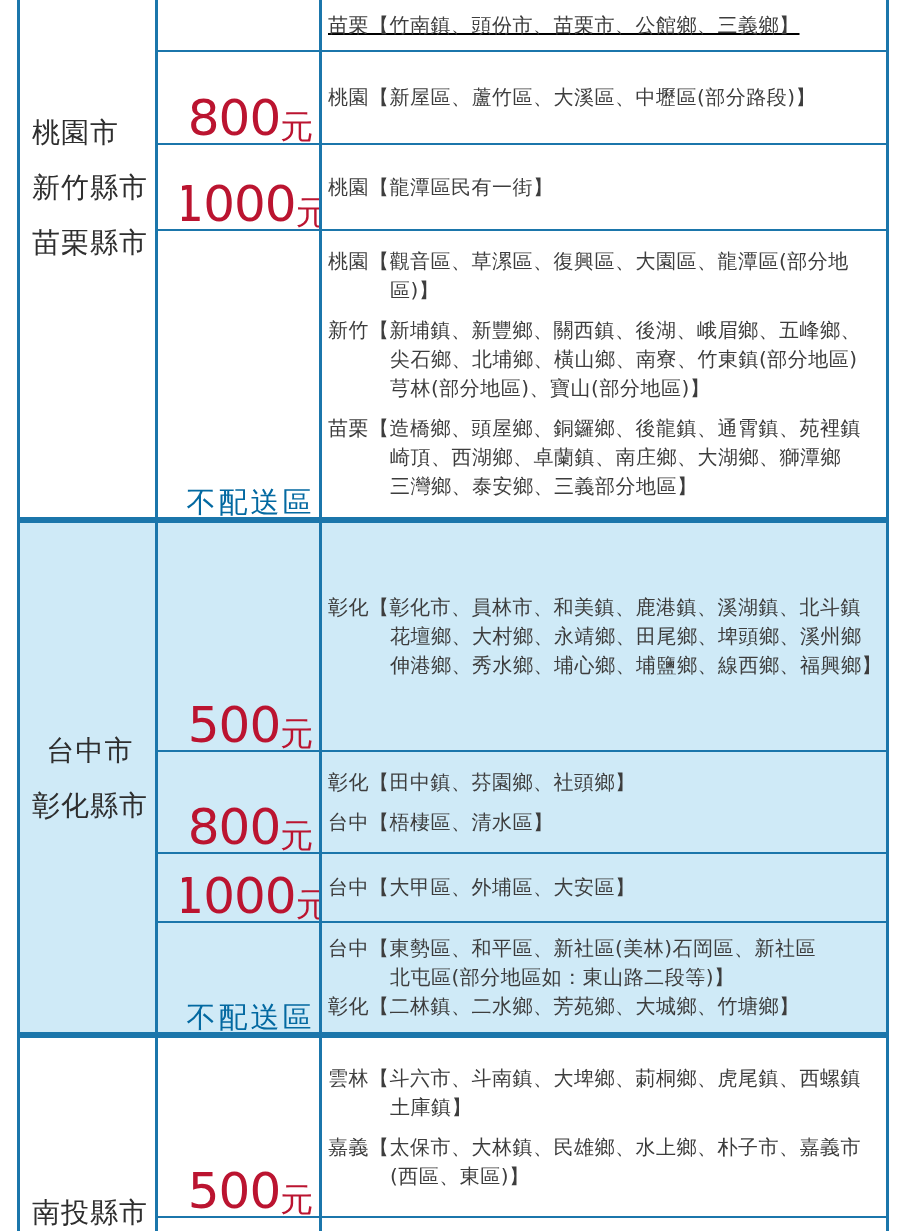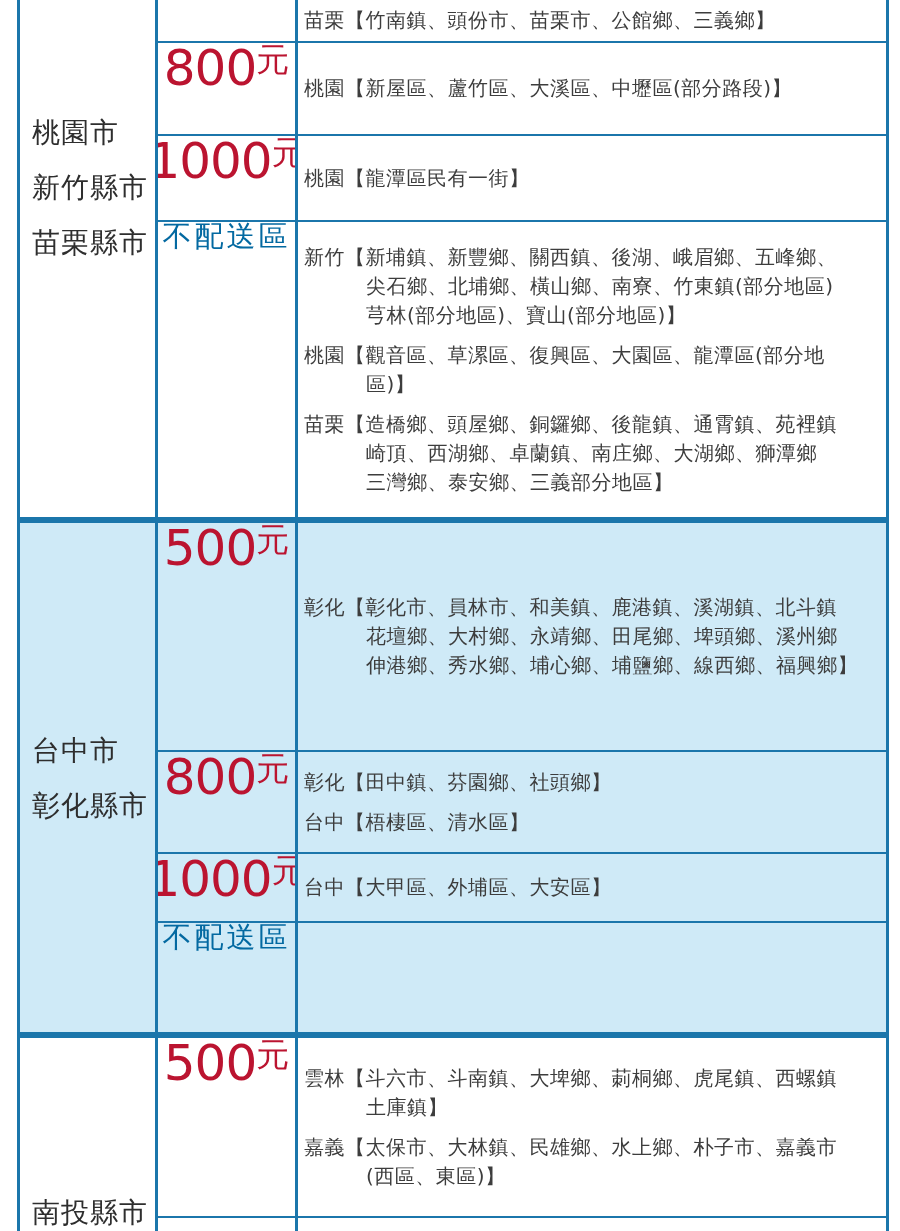--- a/index.html
+++ b/index.html
@@ -31,41 +31,42 @@
     position:relative;
     box-sizing:content-box;
   }
   .region-label {
     position:absolute; left:0; padding-left:12px;
     white-space:pre-line;
     font-size:28px; line-height:55px;
     color:#2e2e2e; letter-spacing:1px;
   }
   .s1 .region-label { top:105px; }
-  .s2 .region-label { top:50%; transform:translateY(-50%); }
+  .s2 .region-label { top:50%; transform:translateY(-50%);text-align:center; }
   .s3 .region-label { top:147px; }
 
   .rows { flex:1; display:flex; flex-direction:column; min-width:0; }
   .row { display:flex; border-bottom:2px solid #1b76ab; box-sizing:border-box; min-height:0; }
   .row.last { border-bottom:none; flex:1; }
 
-  .s1 .r0 { height:43px; }
+  .s1 .r0 { height:52px;text-decoration:underline; }
   .s1 .r1 { height:93px; }
   .s1 .r2 { height:86px; }
   .s2 .r0 { height:229px; }
   .s2 .r1 { height:102px; }
   .s2 .r2 { height:69px; }
   .s3 .r0 { height:180px; }
 
   .fee-cell {
     width:137px; flex:0 0 137px;
     border-right:3px solid #1b76ab;
-    display:flex; align-items:flex-start; justify-content:center;
+    display:flex; align-items:flex-end; justify-content:center;
     box-sizing:content-box;
     overflow:hidden;
+    margin-left:24px;
   }
   .fee-num { font-size:50px; color:#bb1430; line-height:1; letter-spacing:-1px; }
   .fee-unit { font-size:33px; color:#bb1430; line-height:1; }
   .fee-text { font-size:29px; color:#0369a1; letter-spacing:3px; line-height:1; }
 
   .detail-cell {
     flex:1; min-width:0;
     display:flex; flex-direction:column; justify-content:center;
     padding:4px 4px 4px 6px;
     box-sizing:border-box;
@@ -120,25 +121,25 @@
           <div class="detail-cell">
             <div class="para">桃園【龍潭區民有一街】</div>
           </div>
         </div>
         <div class="row last">
           <div class="fee-cell">
             <span class="fee-text">不配送區</span>
               <span class="fee-unit"></span>
           </div>
           <div class="detail-cell">
+            <div class="para">桃園【觀音區、草漯區、復興區、大園區、龍潭區(部分地
+區)】</div>
             <div class="para">新竹【新埔鎮、新豐鄉、關西鎮、後湖、峨眉鄉、五峰鄉、
 尖石鄉、北埔鄉、橫山鄉、南寮、竹東鎮(部分地區)
 芎林(部分地區)、寶山(部分地區)】</div>
-            <div class="para">桃園【觀音區、草漯區、復興區、大園區、龍潭區(部分地
-區)】</div>
             <div class="para">苗栗【造橋鄉、頭屋鄉、銅鑼鄉、後龍鎮、通霄鎮、苑裡鎮
 崎頂、西湖鄉、卓蘭鎮、南庄鄉、大湖鄉、獅潭鄉
 三灣鄉、泰安鄉、三義部分地區】</div>
           </div>
         </div>
       </div>
     </div>
 
     <div class="section s2">
       <div class="region-cell">
@@ -174,20 +175,25 @@
           </div>
           <div class="detail-cell">
             <div class="para">台中【大甲區、外埔區、大安區】</div>
           </div>
         </div>
         <div class="row last">
           <div class="fee-cell">
             <span class="fee-text">不配送區</span>
               <span class="fee-unit"></span>
           </div>
+          <div class="detail-cell">
+            <div class="para tight">台中【東勢區、和平區、新社區(美林)石岡區、新社區
+北屯區(部分地區如：東山路二段等)】</div>
+            <div class="para tight">彰化【二林鎮、二水鄉、芳苑鄉、大城鄉、竹塘鄉】</div>
+          </div>
         </div>
       </div>
     </div>
 
     <div class="section s3">
       <div class="region-cell">
         <div class="region-label">南投縣市</div>
       </div>
       <div class="rows">
         <div class="row r0">

